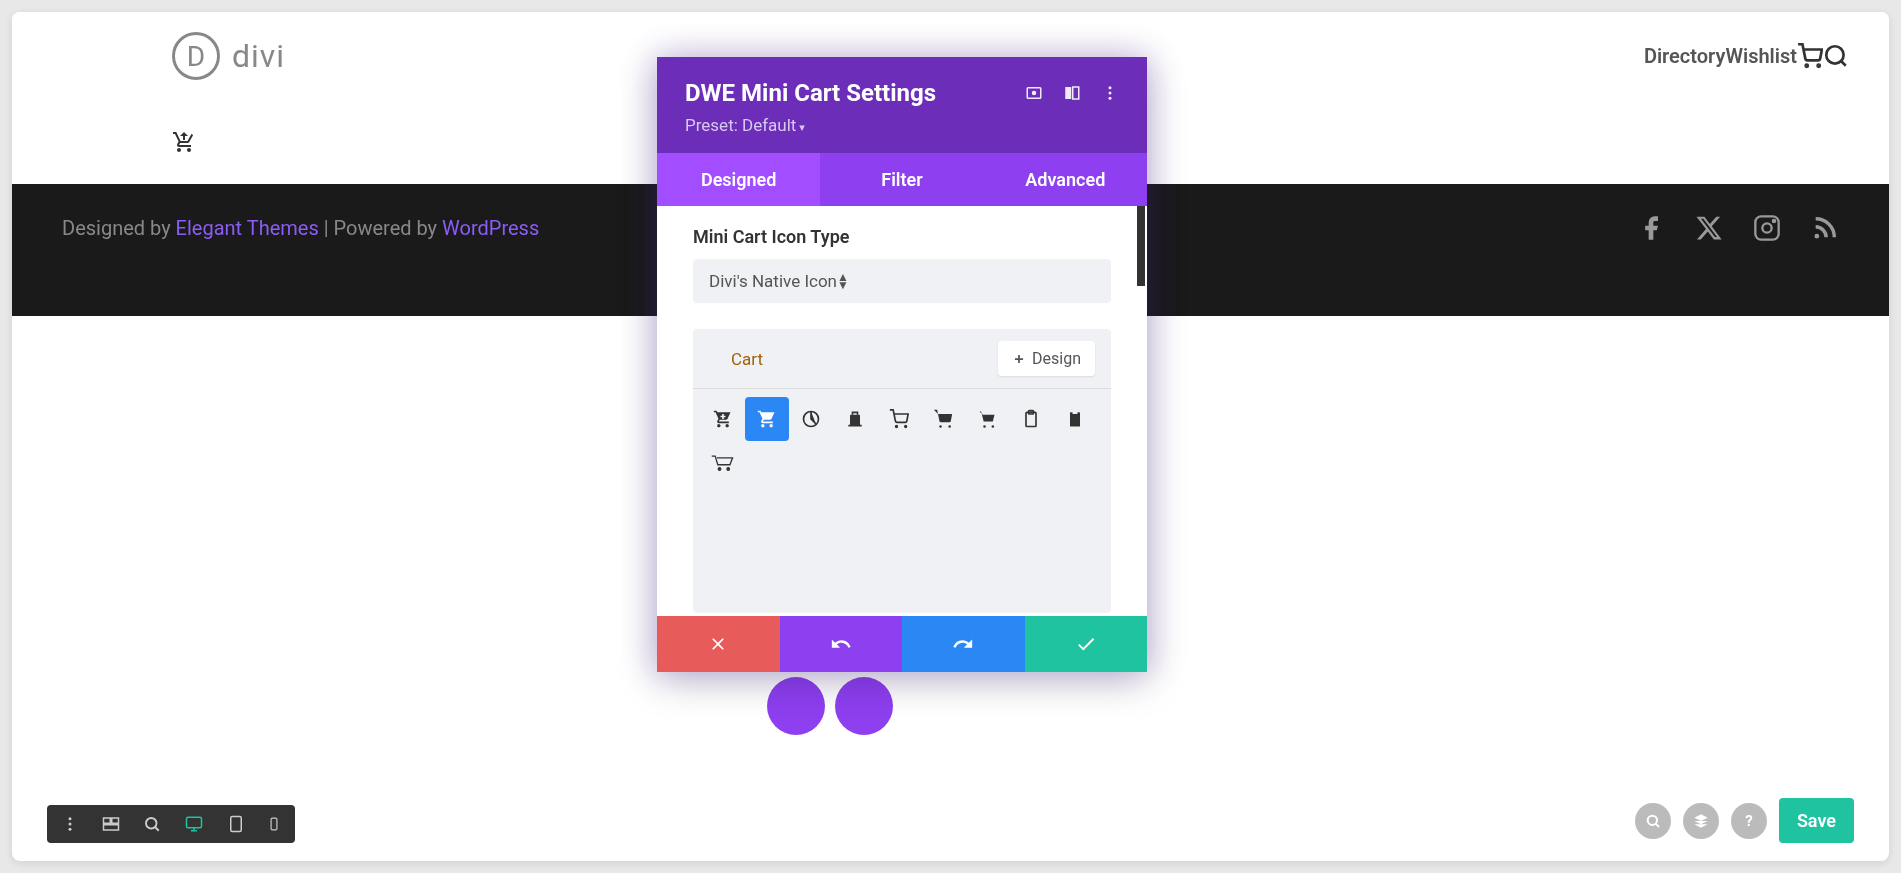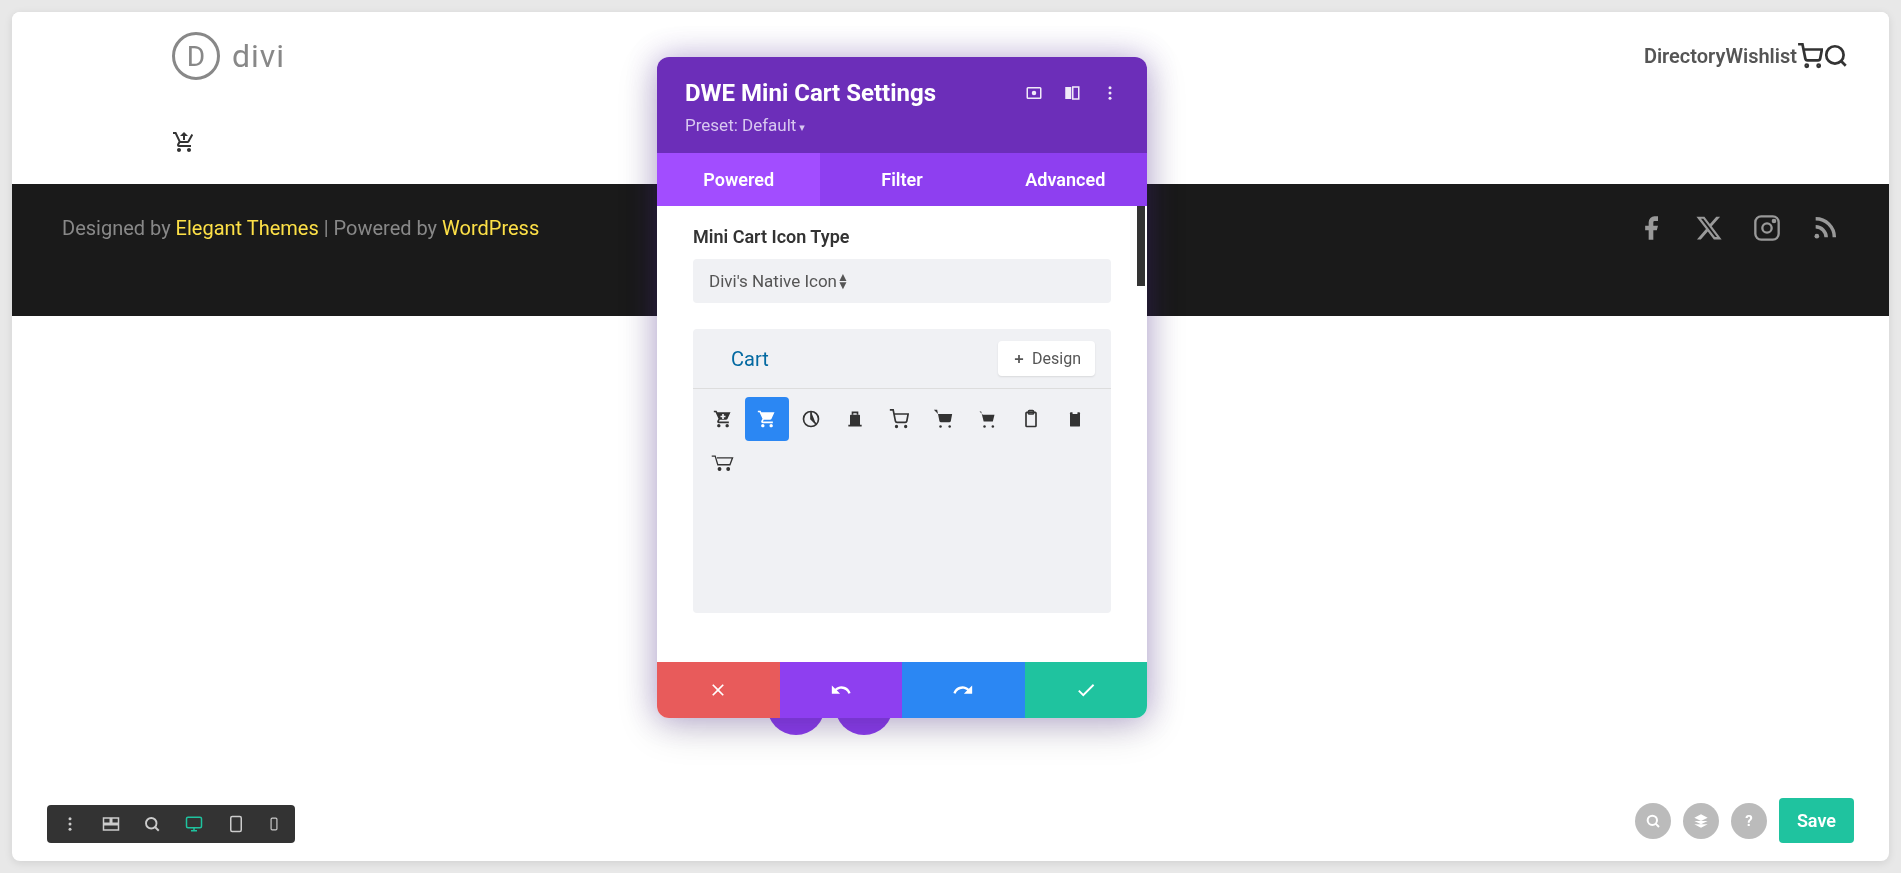--- a/index.html
+++ b/index.html
@@ -15,49 +15,49 @@
 .nav-item { color:#555; font-size:20px; font-weight:600; cursor:pointer; }
 .nav-icon { color:#333; cursor:pointer; }
 
 
 .cart-section { padding:30px 40px 30px 160px; background:#fff; }
 .cart-ico { color:#333; }
 
 
 .site-footer { background:#1a1a1a; padding:30px 50px 74px 50px; display:flex; align-items:center; justify-content:space-between; }
 .footer-text { color:#888; font-size:20px; }
-.footer-text .em { color:#fde047; }
+.footer-text .em { color:#8b5cf6; }
 .footer-social { display:flex; gap:30px; }
 .social-ico { color:#999; cursor:pointer; }
 
 
-.modal { position:absolute; top:45px; left:645px; width:490px; background:#fff; border-radius:12px; box-shadow:0 0 30px rgba(100,50,200,0.3),0 8px 40px rgba(0,0,0,0.2); overflow:hidden; z-index:100; }
+.modal { position:absolute; top:45px; left:645px; width:490px; background:#fff; border-radius:0; box-shadow:0 0 30px rgba(100,50,200,0.3),0 8px 40px rgba(0,0,0,0.2); overflow:hidden; z-index:100; }
 .modal-header { background:#6c2eb9; padding:22px 28px 18px 28px; }
 .modal-title-row { display:flex; align-items:center; justify-content:space-between; margin-bottom:8px; }
 .modal-title { color:#fff; font-size:24px; font-weight:700; }
 .modal-header-icons { display:flex; gap:20px; align-items:center; }
 .mh-icon { color:#fff; cursor:pointer; opacity:0.9; }
 .preset-row { color:#d8c8f0; font-size:17px; cursor:pointer; }
 .preset-row::after { content:" ▾"; font-size:11px; }
 
 .modal-tabs { background:#8e3ff0; display:flex; }
 .modal-tab { flex:1; text-align:center; padding:16px 0; color:#fff; font-size:18px; font-weight:600; cursor:pointer; }
 .modal-tab.active { background:#a24dff; }
 
-.modal-body { background:#fff; padding:20px 36px; height:456px; position:relative; overflow:hidden; }
+.modal-body { background:#fff; padding:20px 36px; height:410px; position:relative; overflow:hidden; }
 .scrollbar-stub { position:absolute; right:2px; top:0; width:8px; height:80px; background:#333; border-radius:0; }
 .field-label { font-size:18px; color:#333; font-weight:600; margin-bottom:12px; display:flex; align-items:center; justify-content:space-between; }
 .field-label .resp-ico { color:#333; cursor:pointer; }
 .select-box { background:#f0f1f4; border-radius:4px; padding:12px 16px; display:flex; align-items:center; justify-content:flex-start; margin-bottom:26px; cursor:pointer; }
 .select-box span { color:#555; font-size:17px; }
 .select-arrows { color:#555; font-size:12px; line-height:8px; }
 
 .icon-picker { background:#f0f1f4; border-radius:4px; overflow:hidden; }
 .icon-picker-head { display:flex; align-items:center; padding:12px 16px; border-bottom:1px solid #ddd; }
-.icon-search { flex:1; color:#0369a1; font-size:20px; padding-left:22px; }
+.icon-search { flex:1; color:#a16207; font-size:17px; padding-left:22px; }
 .filter-btn { background:#fff; border:none; border-radius:4px; padding:8px 14px; color:#555; font-size:16px; cursor:pointer; display:flex; align-items:center; gap:6px; box-shadow:0 1px 2px rgba(0,0,0,0.1); }
 .icon-grid { display:flex; flex-wrap:wrap; gap:0; padding:8px; }
 .icon-cell { width:44px; height:44px; display:flex; align-items:center; justify-content:center; cursor:pointer; color:#333; border-radius:4px; }
 .icon-cell.selected { background:#2b87f3; color:#fff; }
 
 .modal-footer { display:flex; height:56px; }
 .mf-btn { flex:1; display:flex; align-items:center; justify-content:center; cursor:pointer; color:#fff; font-size:20px; }
 .mf-cancel { background:#e85b5b; }
 .mf-undo { background:#8e3ff0; }
 .mf-redo { background:#2b87f3; }
@@ -174,21 +174,21 @@
                 <circle cx="12" cy="12" r="2"></circle>
                 <circle cx="12" cy="19" r="2"></circle>
               </svg>
             </span>
         </div>
       </div>
       <div class="preset-row">Preset: Default</div>
     </div>
 
     <div class="modal-tabs">
-      <div class="modal-tab active">Powered</div>
+      <div class="modal-tab active">Designed</div>
       <div class="modal-tab">Filter</div>
       <div class="modal-tab">Advanced</div>
     </div>
 
     <div class="modal-body">
       <div class="scrollbar-stub"></div>
       <div class="field-label">
         <span>Mini Cart Icon Type</span>
       </div>
       <div class="select-box">

